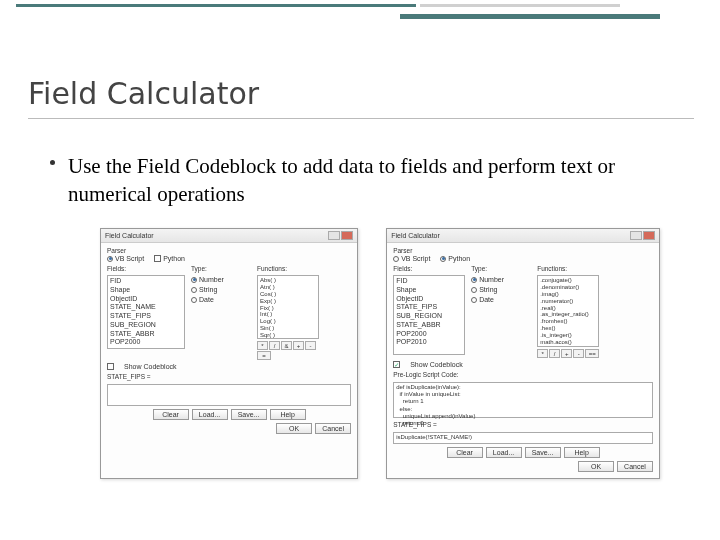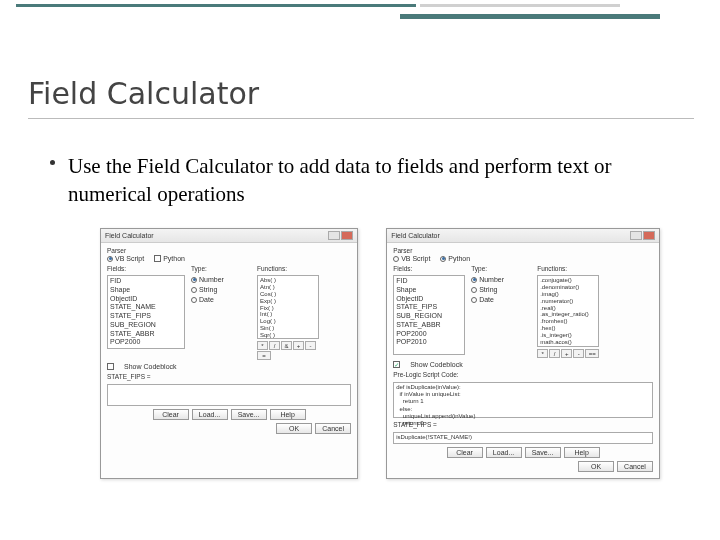--- a/index.html
+++ b/index.html
@@ -52,21 +52,21 @@
   <div class="bar1"></div>
     <div class="bar2"></div>
     <div class="bar3"></div>
 </div>
 
 <div class="slide-title">Field Calculator</div>
 <div class="underline"></div>
 
 <div class="bullet-row">
   <div class="bullet-dot"></div>
-  <div class="bullet-text">Use the Field Calculator to add data to fields and perform text or numerical operations</div>
+  <div class="bullet-text">Use the Field Codeblock to add data to fields and perform text or numerical operations</div>
 </div>
 
 <div class="shots">
 
   <div class="dlg">
     <div class="titlebar">
       <span class="t">Field Calculator</span>
       <span class="winbtns">
         <span></span>
         <span class="x"></span>

